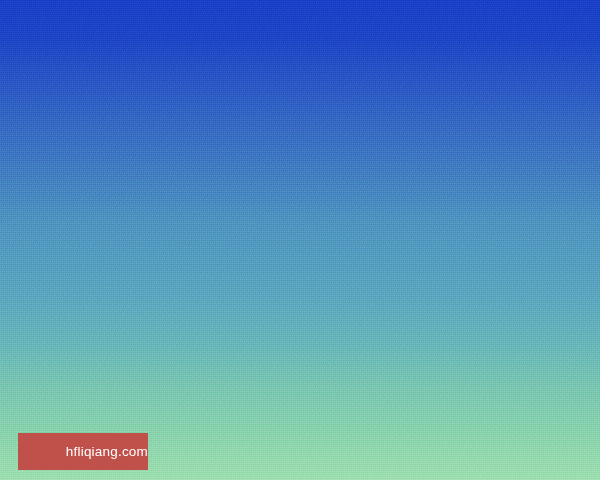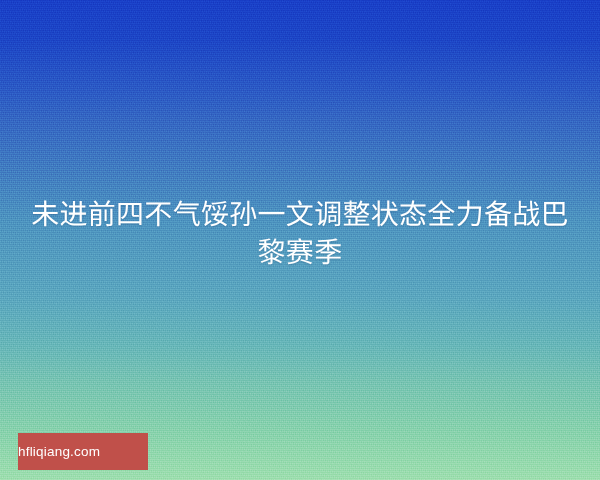--- a/index.html
+++ b/index.html
@@ -117,22 +117,23 @@
   
   .watermark-badge {
     position: absolute;
     left: 18px;
     top: 433px;
     width: 130px;
     height: 37px;
     background: #c0504a;
     display: flex;
     align-items: center;
-    justify-content: flex-start;
+    justify-content: flex-end;
     box-sizing: border-box;
+    padding-left: 39px;
   }
 
   .watermark-text {
     font-family: "Liberation Sans", "DejaVu Sans", sans-serif;
     font-size: 13.5px;
     font-weight: 400;
     color: #ffffff;
     letter-spacing: 0.2px;
     line-height: 1;
     white-space: nowrap;
@@ -142,21 +143,18 @@
 <body>
 
 <div class="canvas">
 
   <div class="bg-gradient"></div>
 
   <div class="bg-noise"></div>
 
   <div class="bg-noise-fine"></div>
 
-  <div class="headline-wrap">
-    <h1 class="headline">未进前四不气馁孙一文调整状态全力备战巴黎赛季</h1>
-  </div>
 
   <div class="watermark-badge">
     <span class="watermark-text">hfliqiang.com</span>
   </div>
 
 </div>
 
 </body></html>

